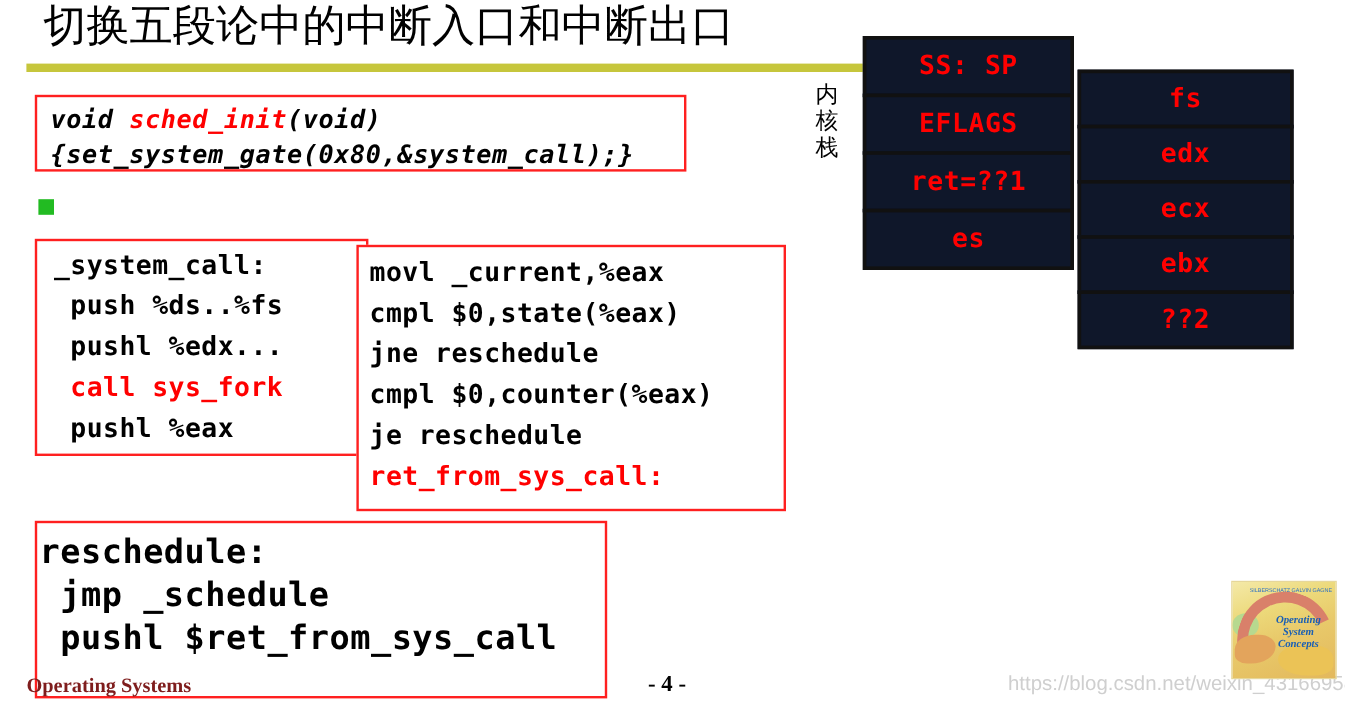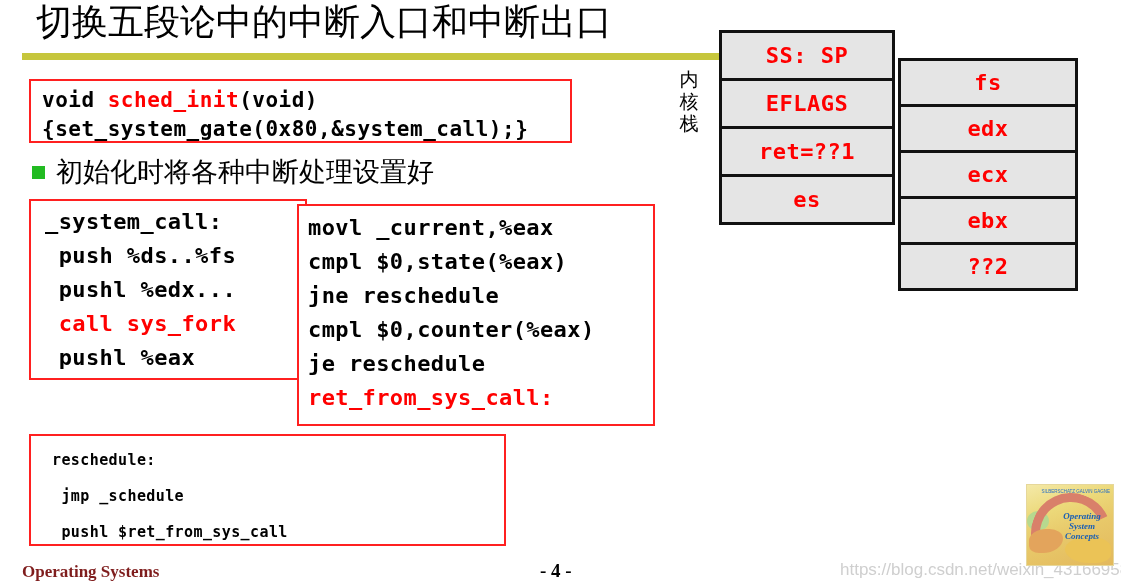--- a/index.html
+++ b/index.html
@@ -57,21 +57,21 @@
 
   
   #box-sched-init {
     left: 29px;
     top: 79px;
     width: 543px;
     height: 64px;
     padding: 5px 8px 0 11px;
     font-size: 21px;
   }
-  #box-sched-init .code-line { line-height: 29px; letter-spacing: 0.5px; }
+  #box-sched-init .code-line { line-height: 29px; letter-spacing: 0.5px; font-style: italic; }
 
   
   #bullet-row {
     position: absolute;
     left: 32px;
     top: 152px;
     height: 40px;
     display: flex;
     align-items: center;
   }
@@ -110,23 +110,23 @@
     padding: 5px 4px 0 9px;
     font-size: 22px;
   }
   #box-sched-check .code-line { line-height: 34px; letter-spacing: 0.4px; }
 
   
   #box-reschedule {
     left: 29px;
     top: 434px;
     width: 477px;
-    height: 112px;
-    padding: 6px 4px 0 21px;
-    font-size: 15px;
+    height: 148px;
+    padding: 6px 4px 0 2px;
+    font-size: 28px;
   }
   #box-reschedule .code-line { line-height: 36px; letter-spacing: 0.4px; }
 
   
   #kernel-stack-label {
     position: absolute;
     left: 676px;
     top: 68px;
     width: 26px;
     font-family: "DejaVu Sans", sans-serif;
@@ -136,21 +136,21 @@
     text-align: center;
   }
 
   
   .stack-col {
     position: absolute;
   }
   .stack-cell {
     box-sizing: border-box;
     border: 3px solid #111111;
-    background: #e5e5e5;
+    background: #0f172a;
     color: #ff0000;
     font-family: "DejaVu Sans Mono", "Liberation Mono", monospace;
     font-weight: bold;
     font-size: 22px;
     display: flex;
     align-items: center;
     justify-content: center;
     letter-spacing: 0.5px;
   }
   .stack-cell + .stack-cell { margin-top: -3px; }
@@ -272,21 +272,20 @@
 <div id="slide-title">切换五段论中的中断入口和中断出口</div>
 <div id="title-rule"></div>
 
 <div class="code-box" id="box-sched-init">
     <div class="code-line"><span>void </span><span class="red">sched_init</span><span>(void)</span></div>
     <div class="code-line"><span>{set_system_gate(0x80,&amp;system_call);}</span></div>
   </div>
 
 <div id="bullet-row">
   <div id="bullet-square"></div>
-  <div id="bullet-text">初始化时将各种中断处理设置好</div>
 </div>
 
 <div class="code-box" id="box-system-call">
     <div class="code-line"><span>_system_call:</span></div>
     <div class="code-line"><span> push %ds..%fs</span></div>
     <div class="code-line"><span> pushl %edx...</span></div>
     <div class="code-line"><span class="red"> call sys_fork</span></div>
     <div class="code-line"><span> pushl %eax</span></div>
   </div>
 

